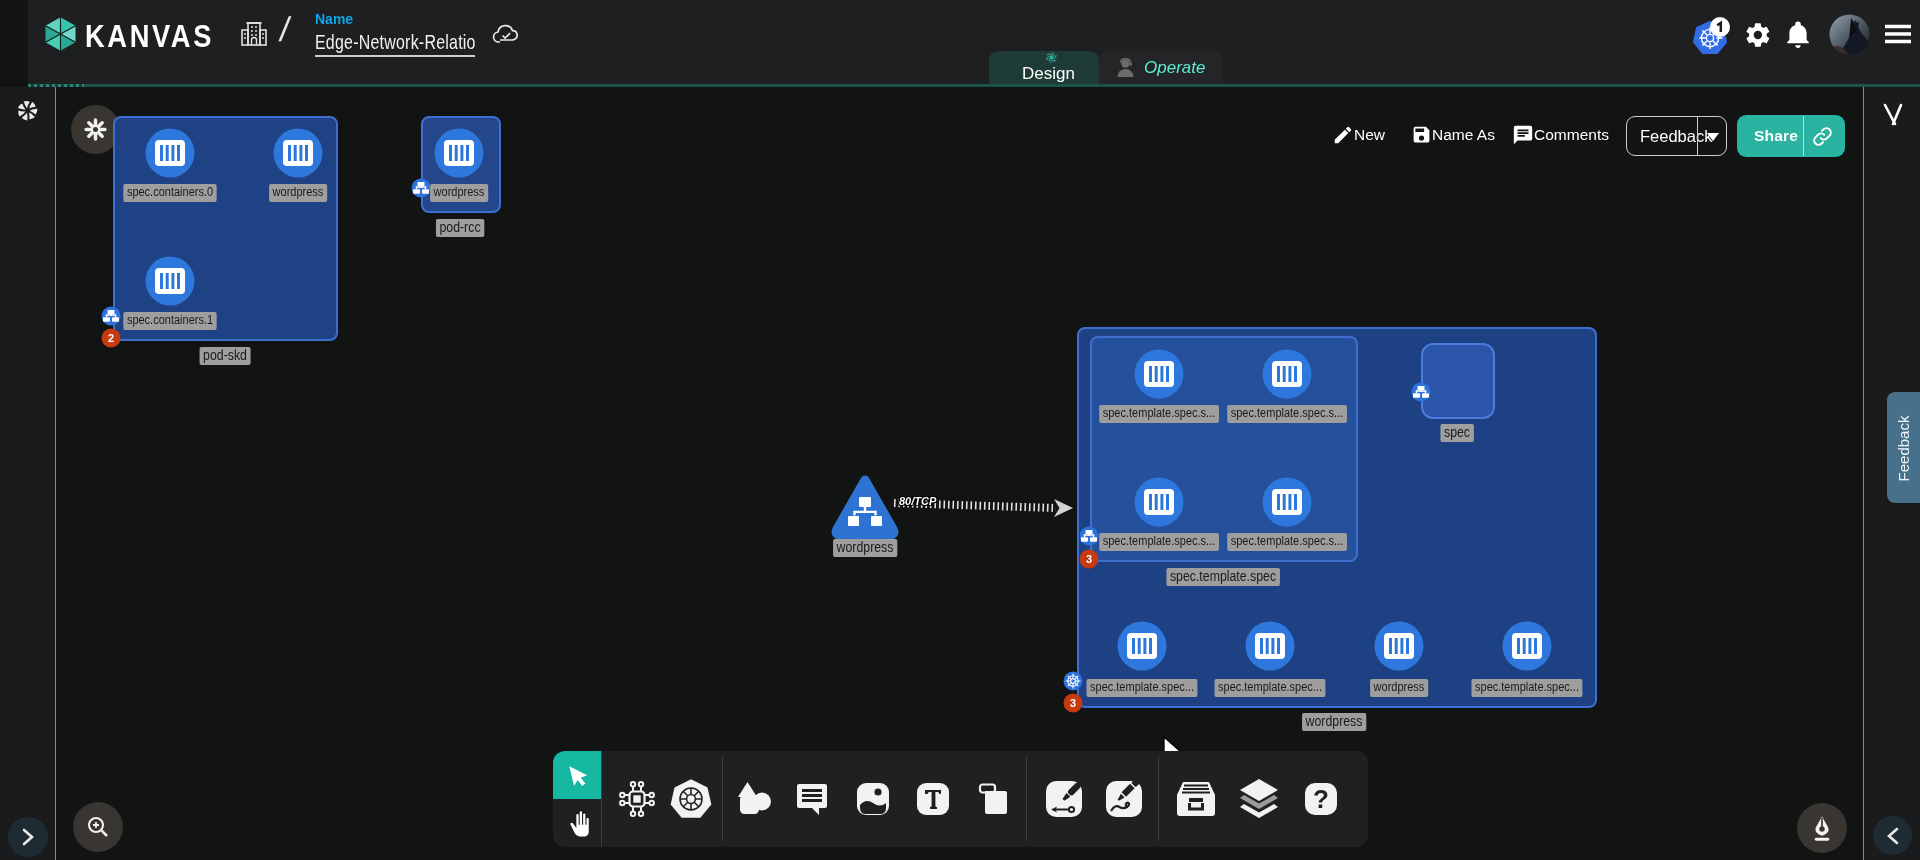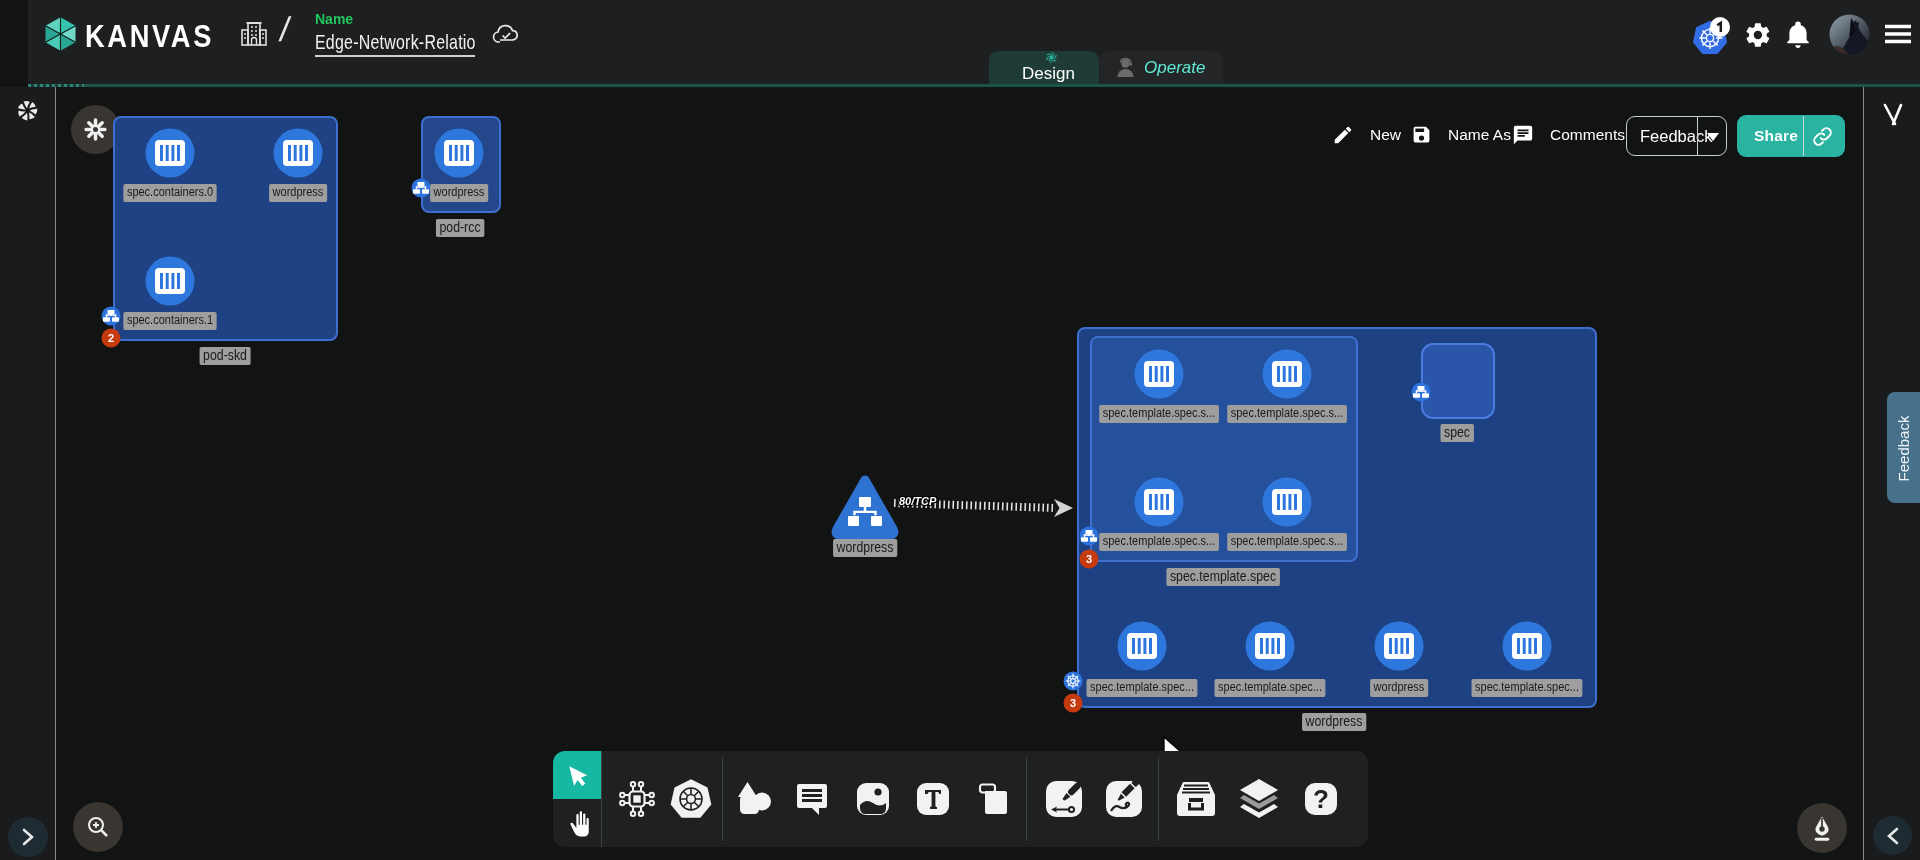--- a/index.html
+++ b/index.html
@@ -3,21 +3,21 @@
 <meta charset="utf-8">
 <style>
   * { margin:0; padding:0; box-sizing:border-box; }
   html,body { width:1920px; height:860px; overflow:hidden; background:#121313; }
   body { font-family:"Liberation Sans", sans-serif; position:relative; }
   .abs { position:absolute; }
 
   
   #header { position:absolute; left:0; top:0; width:1920px; height:87px; background:#1d1f20; border-bottom:3px solid #1b5249;margin-left:28px; }
   #logo-text { position:absolute; left:57px; top:19px; color:#fff; font-size:31px; font-weight:700; letter-spacing:3px; transform:scaleX(.88); transform-origin:left center; }
-  #crumb-name { position:absolute; left:287px; top:11px; color:#22c55e; font-size:14px; font-weight:700; }
+  #crumb-name { position:absolute; left:287px; top:11px; color:#0ea5e9; font-size:14px; font-weight:700; }
   #crumb-val { position:absolute; left:287px; top:30px; color:#f2f2f2; font-size:21px; font-weight:400; letter-spacing:.3px; transform:scaleX(.76); transform-origin:left center; white-space:nowrap; }
   #crumb-line { position:absolute; left:287px; top:55px; width:160px; height:2px; background:#cfcfcf; }
   #slash { position:absolute; left:252px; top:10px; color:#e8e8e8; font-size:34px; font-weight:300; transform:skewX(-8deg); }
 
   
   .tab { position:absolute; top:51px; height:33px; display:flex; align-items:center; border-radius:9px 9px 0 0; }
   #tab-design { left:961px; width:110px; background:#1e3b35;flex-direction:column; }
   #tab-operate { left:1071px; width:124px; background:#232526; }
   .tab .txt { font-size:17px; }
   #tab-design .txt { color:#fff; }
@@ -26,21 +26,21 @@
   
   #leftbar { position:absolute; left:0; top:87px; width:56px; height:773px; background:#1a1b1c; border-right:1px solid #87898a; }
   #rightbar { position:absolute; left:1863px; top:87px; width:57px; height:773px; background:#1a1b1c; border-left:1px solid #87898a; }
   #feedback { position:absolute; left:1887px; top:392px; width:33px; height:111px; background:#47718a; border-radius:8px 0 0 8px; }
   #feedback span { position:absolute; left:-24px; top:48px; color:#f0f4f6; font-size:15px; transform:rotate(-90deg); white-space:nowrap; display:block; width:80px; text-align:center; }
 
   
   .fcirc { position:absolute; border-radius:50%; display:flex; align-items:center; justify-content:center; }
 
   
-  .act { position:absolute; top:124px; color:#fff; font-size:15.5px; display:flex; align-items:center; gap:16px; }
+  .act { position:absolute; top:124px; color:#fff; font-size:15.5px; display:flex; align-items:center; gap:0; }
   #btn-actions { position:absolute; left:1626px; top:116px; width:101px; height:40px; border:1px solid #c8cccc; border-radius:9px; color:#fff; display:flex; align-items:center; }
   #btn-share { position:absolute; left:1737px; top:115px; width:108px; height:42px; background:#2ab3a0; border-radius:9px; color:#fff; display:flex; align-items:center; }
 
   
   .grp { position:absolute; border:2px solid #3e6fce; border-radius:8px; background:#1e4283; }
   .nlabel { position:absolute; transform:translate(-50%,-50%) scaleX(.88); background:#9e9e9e; color:#1a1a1a; font-size:12.5px; padding:1px 4px 2px; border-radius:2px; white-space:nowrap; line-height:15px; }
 
   
   #toolbar { position:absolute; left:553px; top:751px; width:815px; height:96px; background:#1e2021; border-radius:12px; }
   .tb-div { position:absolute; top:6px; width:1px; height:84px; background:#3c4041; }

